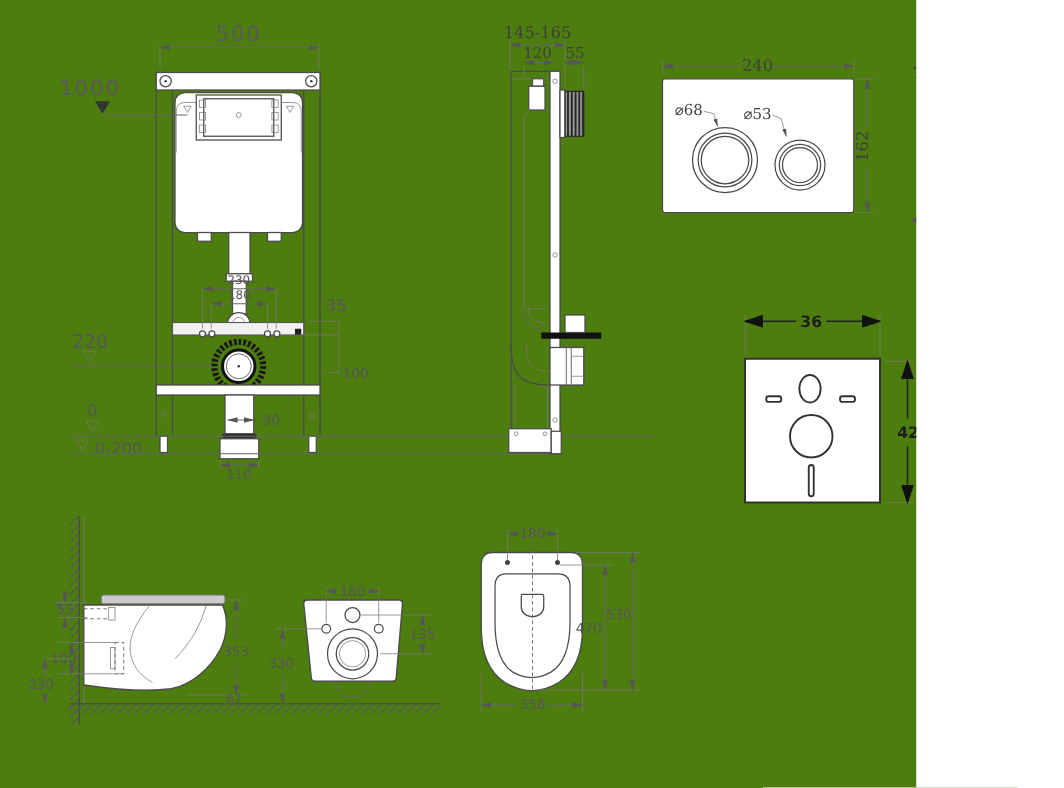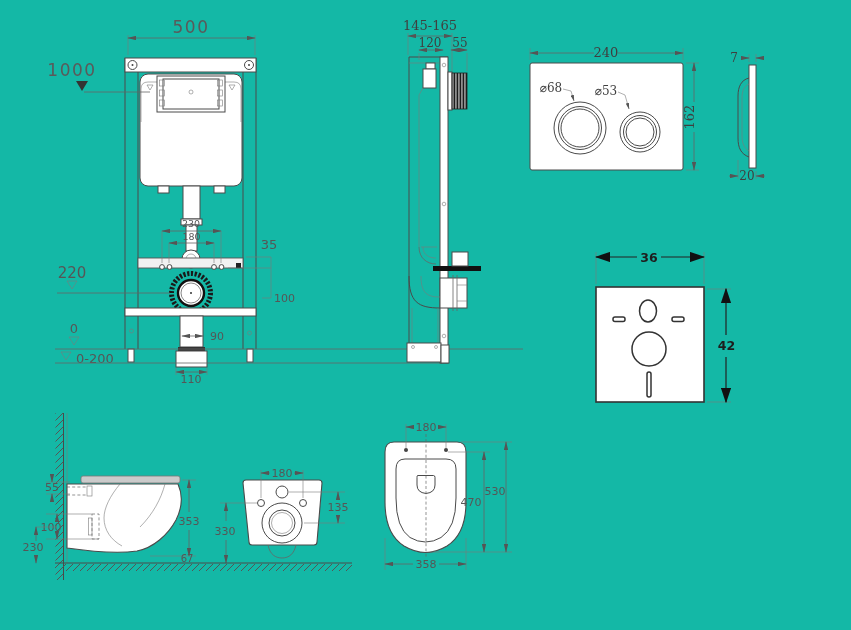--- a/index.html
+++ b/index.html
@@ -1,16 +1,16 @@
 <!DOCTYPE html>
 <html><head>
 <meta charset="utf-8">
 <style>
   html,body{margin:0;padding:0;background:#fff;}
-  #canvas{position:relative;width:851px;height:630px;background:#14b8a6;overflow:hidden;}
+  #canvas{position:relative;width:733px;height:630px;background:#4d7c0f;overflow:hidden;}
   svg{display:block;}
   text{font-family:"DejaVu Sans", sans-serif;fill:#565656;}
   .t9{font-size:9.5px;}
   .t10{font-size:10px;}
   .t11{font-size:11px;}
   .t13{font-size:13px;}
   .t15{font-size:15px;}
   .t17{font-size:17px;fill:#5a5a5a;letter-spacing:1.5px;}
   .ser{font-family:"DejaVu Serif", serif;font-size:13px;fill:#3f3f3f;}
   .serS{font-family:"DejaVu Serif", serif;font-size:12px;fill:#3f3f3f;}

